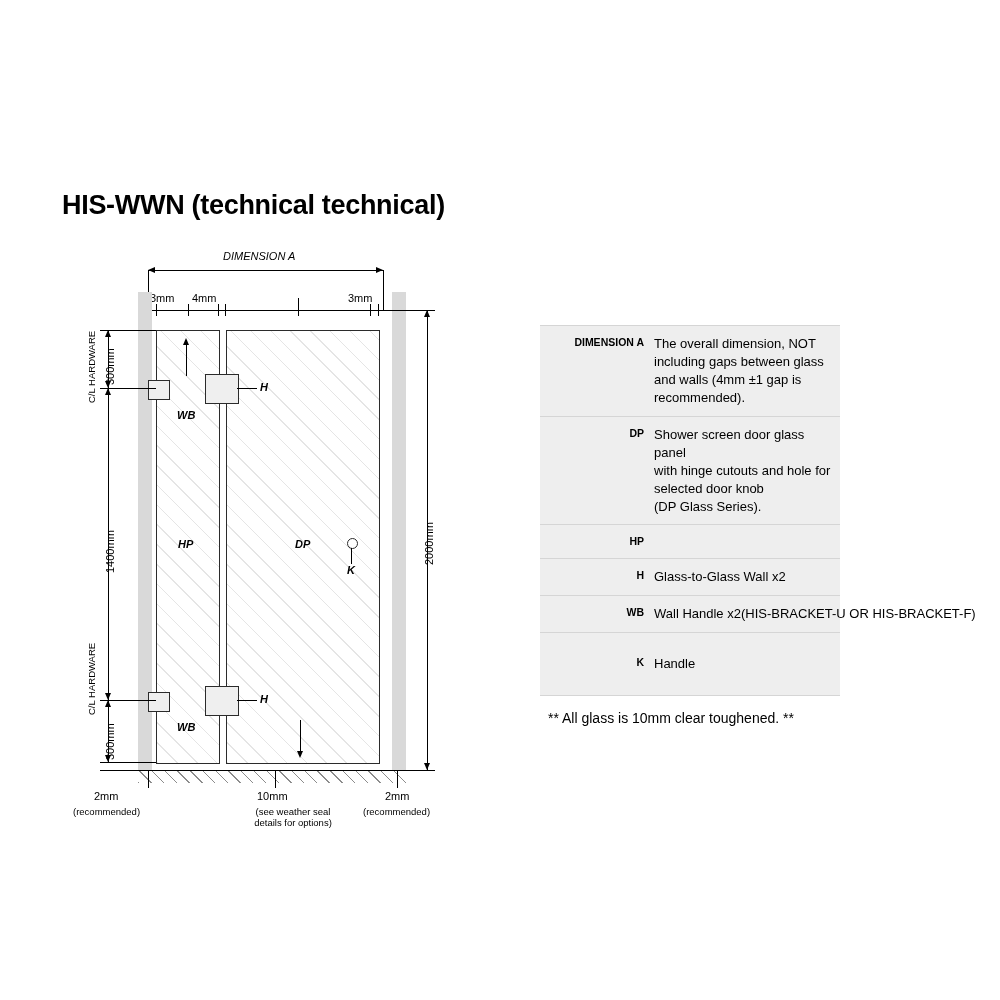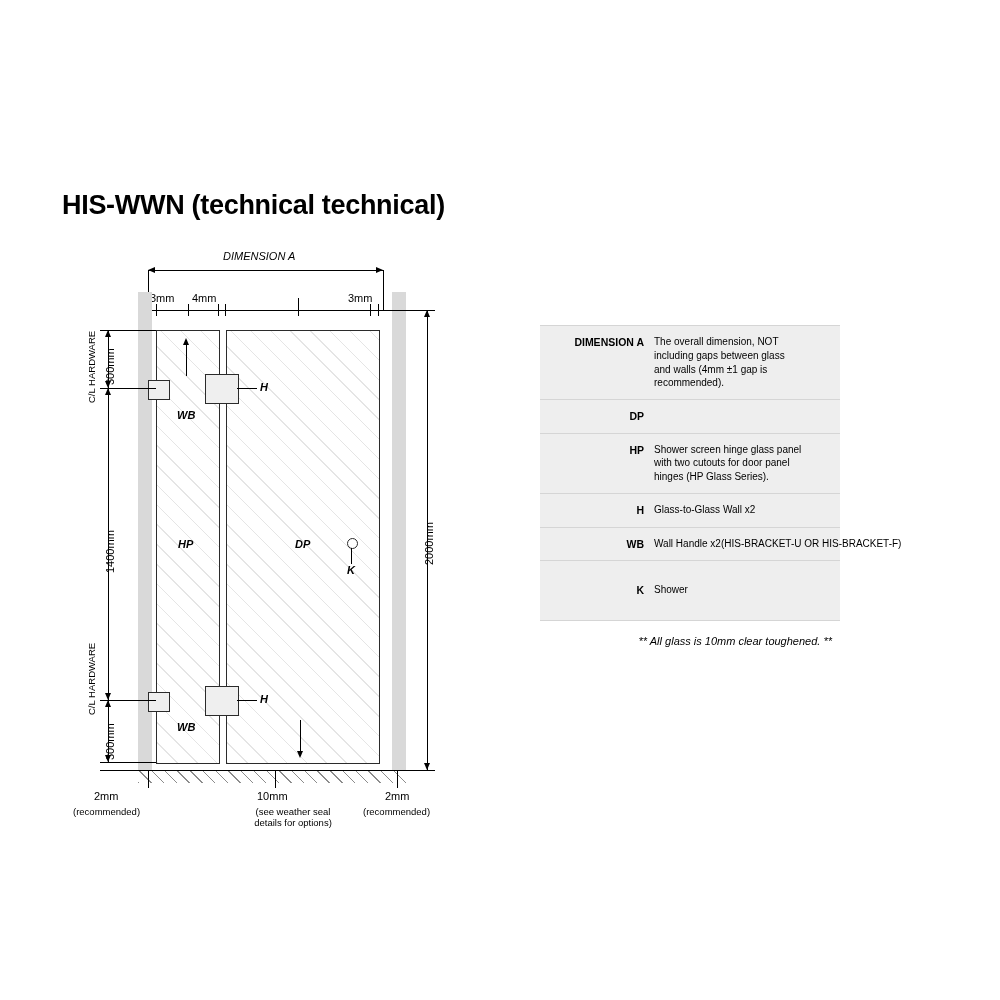--- a/index.html
+++ b/index.html
@@ -132,29 +132,28 @@
   .legend-row .key {
     width: 104px;
     flex: 0 0 104px;
     text-align: right;
     padding-right: 10px;
     font-size: 10.5px;
     font-weight: bold;
     line-height: 1.38;
   }
   .legend-row .desc {
-    font-size: 10px;
+    font-size: 13px;
     line-height: 1.38;
     white-space: pre-line;
   }
   .legend-row.wide .desc { white-space: nowrap; }
   .legend-note {
-    font-size: 11px;
-    font-style: italic;
-    text-align: right;
+    font-size: 14px;
+    text-align: left;
     padding: 14px 8px 14px 8px;
     border-top: 1px solid #d5d5d5;
     background: #ffffff;
   }
 </style>
 </head>
 <body>
 
 <div class="page-title">HIS-WWN (technical technical)</div>
 
@@ -261,38 +260,39 @@
   <div class="legend-row">
     <div class="key">DIMENSION A</div>
     <div class="desc">The overall dimension, NOT
 including gaps between glass
 and walls (4mm ±1 gap is
 recommended).</div>
   </div>
 
   <div class="legend-row">
     <div class="key">DP</div>
+    <div class="desc">Shower screen door glass panel
+with hinge cutouts and hole for
+selected door knob
+(DP Glass Series).</div>
   </div>
 
   <div class="legend-row">
     <div class="key">HP</div>
-    <div class="desc">Shower screen hinge glass panel
-with two cutouts for door panel
-hinges (HP Glass Series).</div>
   </div>
 
   <div class="legend-row">
     <div class="key">H</div>
     <div class="desc">Glass-to-Glass Wall x2</div>
   </div>
 
   <div class="legend-row wide">
     <div class="key">WB</div>
     <div class="desc">Wall Handle x2(HIS-BRACKET-U OR HIS-BRACKET-F)</div>
   </div>
 
   <div class="legend-row" style="padding-top:22px;padding-bottom:22px;">
     <div class="key">K</div>
-    <div class="desc">Shower</div>
+    <div class="desc">Handle</div>
   </div>
 
   <div class="legend-note">** All glass is 10mm clear toughened. **</div>
 </div>
 
 </body></html>

